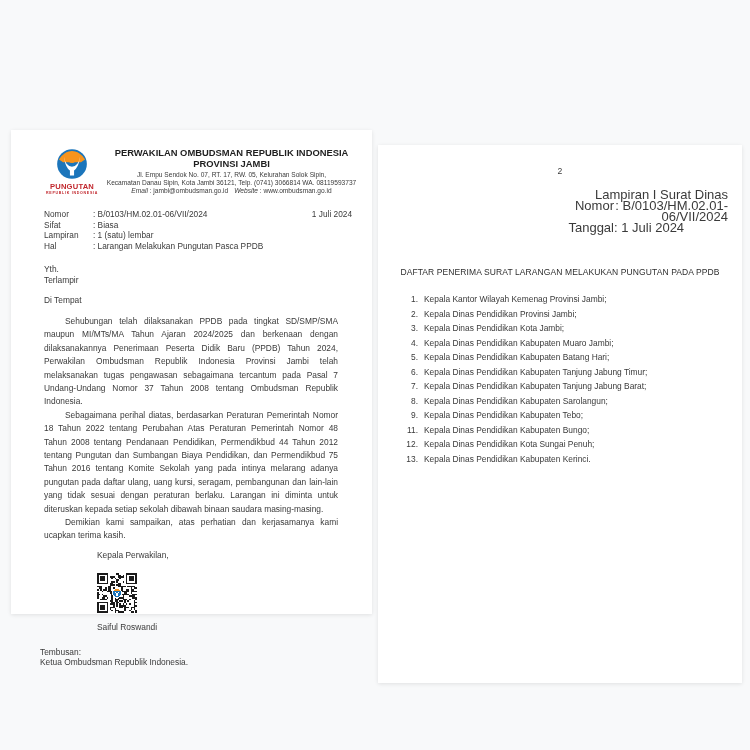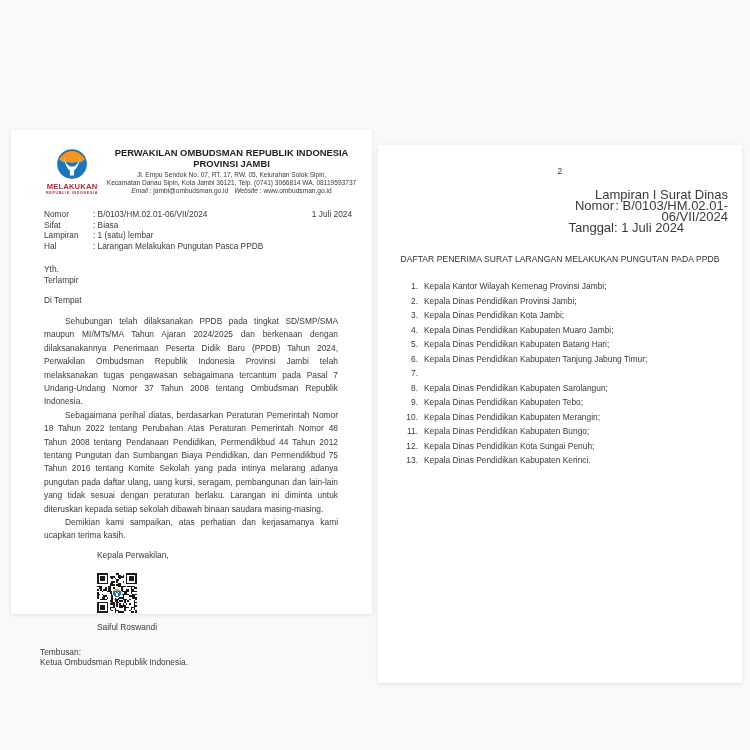--- a/index.html
+++ b/index.html
@@ -48,40 +48,40 @@
   .sig-qr svg{width:40px;height:40px;display:block;}
 
   
   .tembusan{margin:15px 20px 0 29px;font-size:8.4px;line-height:10.5px;}
 
   
   .p2-number{text-align:center;padding-top:21px;font-size:8.6px;}
   .lampiran{margin:13px 14px 0 190px;font-size:13px;line-height:11px;text-align:right;}
   .lampiran-row{display:flex;}
   .lampiran-label{width:46px;flex:0 0 46px;}
-  .p2-title{margin-top:21px;text-align:center;font-size:8.5px;letter-spacing:0.1px;color:#2e2e2e;}
+  .p2-title{margin-top:34px;text-align:center;font-size:8.5px;letter-spacing:0.1px;color:#2e2e2e;}
   .p2-list{margin:15px 20px 0 16px;font-size:8.4px;}
   .p2-item{display:flex;line-height:14.5px;}
   .p2-num{width:24px;flex:0 0 24px;text-align:right;padding-right:6px;box-sizing:content-box;}
 </style>
 </head>
 <body style="--brand-red: #c1272d;">
 
 <div class="page page1">
 
   <div class="letterhead">
     <div class="logo-block">
       <svg class="logo-svg" viewBox="0 0 40 40">
         <circle cx="20" cy="20" r="16.5" fill="#1b75bb"></circle>
         <path d="M5.5,15 A16.5,16.5 0 0 1 34.5,15 L30,18 L10,18 Z" fill="#f7941d"></path>
         <ellipse cx="20" cy="11.5" rx="9.5" ry="6" fill="#f7941d"></ellipse>
         <path d="M11.5,12 a8.5,11 0 0 0 17,0 c0,8 -3.5,13.5 -6.2,15.2 l0,5.6 l-4.6,0 l0,-5.6 c-2.7,-1.7 -6.2,-7.2 -6.2,-15.2 Z" fill="#ffffff"></path>
         <path d="M14.5,12 a5.5,7 0 0 0 11,0 Z" fill="#f7941d"></path>
       </svg>
-      <div class="logo-brand">MELAKUKAN</div>
+      <div class="logo-brand">PUNGUTAN</div>
       <div class="logo-sub">REPUBLIK INDONESIA</div>
     </div>
     <div class="head-text">
       <div class="head-org1">PERWAKILAN OMBUDSMAN REPUBLIK INDONESIA</div>
       <div class="head-org2">PROVINSI JAMBI</div>
       <div class="head-addr">Jl. Empu Sendok No. 07, RT. 17, RW. 05, Kelurahan Solok Sipin,</div>
       <div class="head-addr">Kecamatan Danau Sipin, Kota Jambi 36121, Telp. (0741) 3066814 WA. 08119593737</div>
       <div class="head-contact"><span class="it">Email</span> <span>: jambi@ombudsman.go.id</span><span class="sp"></span><span class="it">Website</span> <span>: www.ombudsman.go.id</span></div>
     </div>
   </div>
@@ -406,36 +406,33 @@
         <span>Kepala Dinas Pendidikan Kabupaten Batang Hari;</span>
       </div>
 
       <div class="p2-item">
         <span class="p2-num">6.</span>
         <span>Kepala Dinas Pendidikan Kabupaten Tanjung Jabung Timur;</span>
       </div>
 
       <div class="p2-item">
         <span class="p2-num">7.</span>
+        <span>Kepala Dinas Pendidikan Kabupaten Tanjung Jabung Barat;</span>
       </div>
 
       <div class="p2-item">
         <span class="p2-num">8.</span>
         <span>Kepala Dinas Pendidikan Kabupaten Sarolangun;</span>
       </div>
 
       <div class="p2-item">
         <span class="p2-num">9.</span>
         <span>Kepala Dinas Pendidikan Kabupaten Tebo;</span>
       </div>
 
-      <div class="p2-item">
-        <span class="p2-num">10.</span>
-        <span>Kepala Dinas Pendidikan Kabupaten Merangin;</span>
-      </div>
 
       <div class="p2-item">
         <span class="p2-num">11.</span>
         <span>Kepala Dinas Pendidikan Kabupaten Bungo;</span>
       </div>
 
       <div class="p2-item">
         <span class="p2-num">12.</span>
         <span>Kepala Dinas Pendidikan Kota Sungai Penuh;</span>
       </div>

